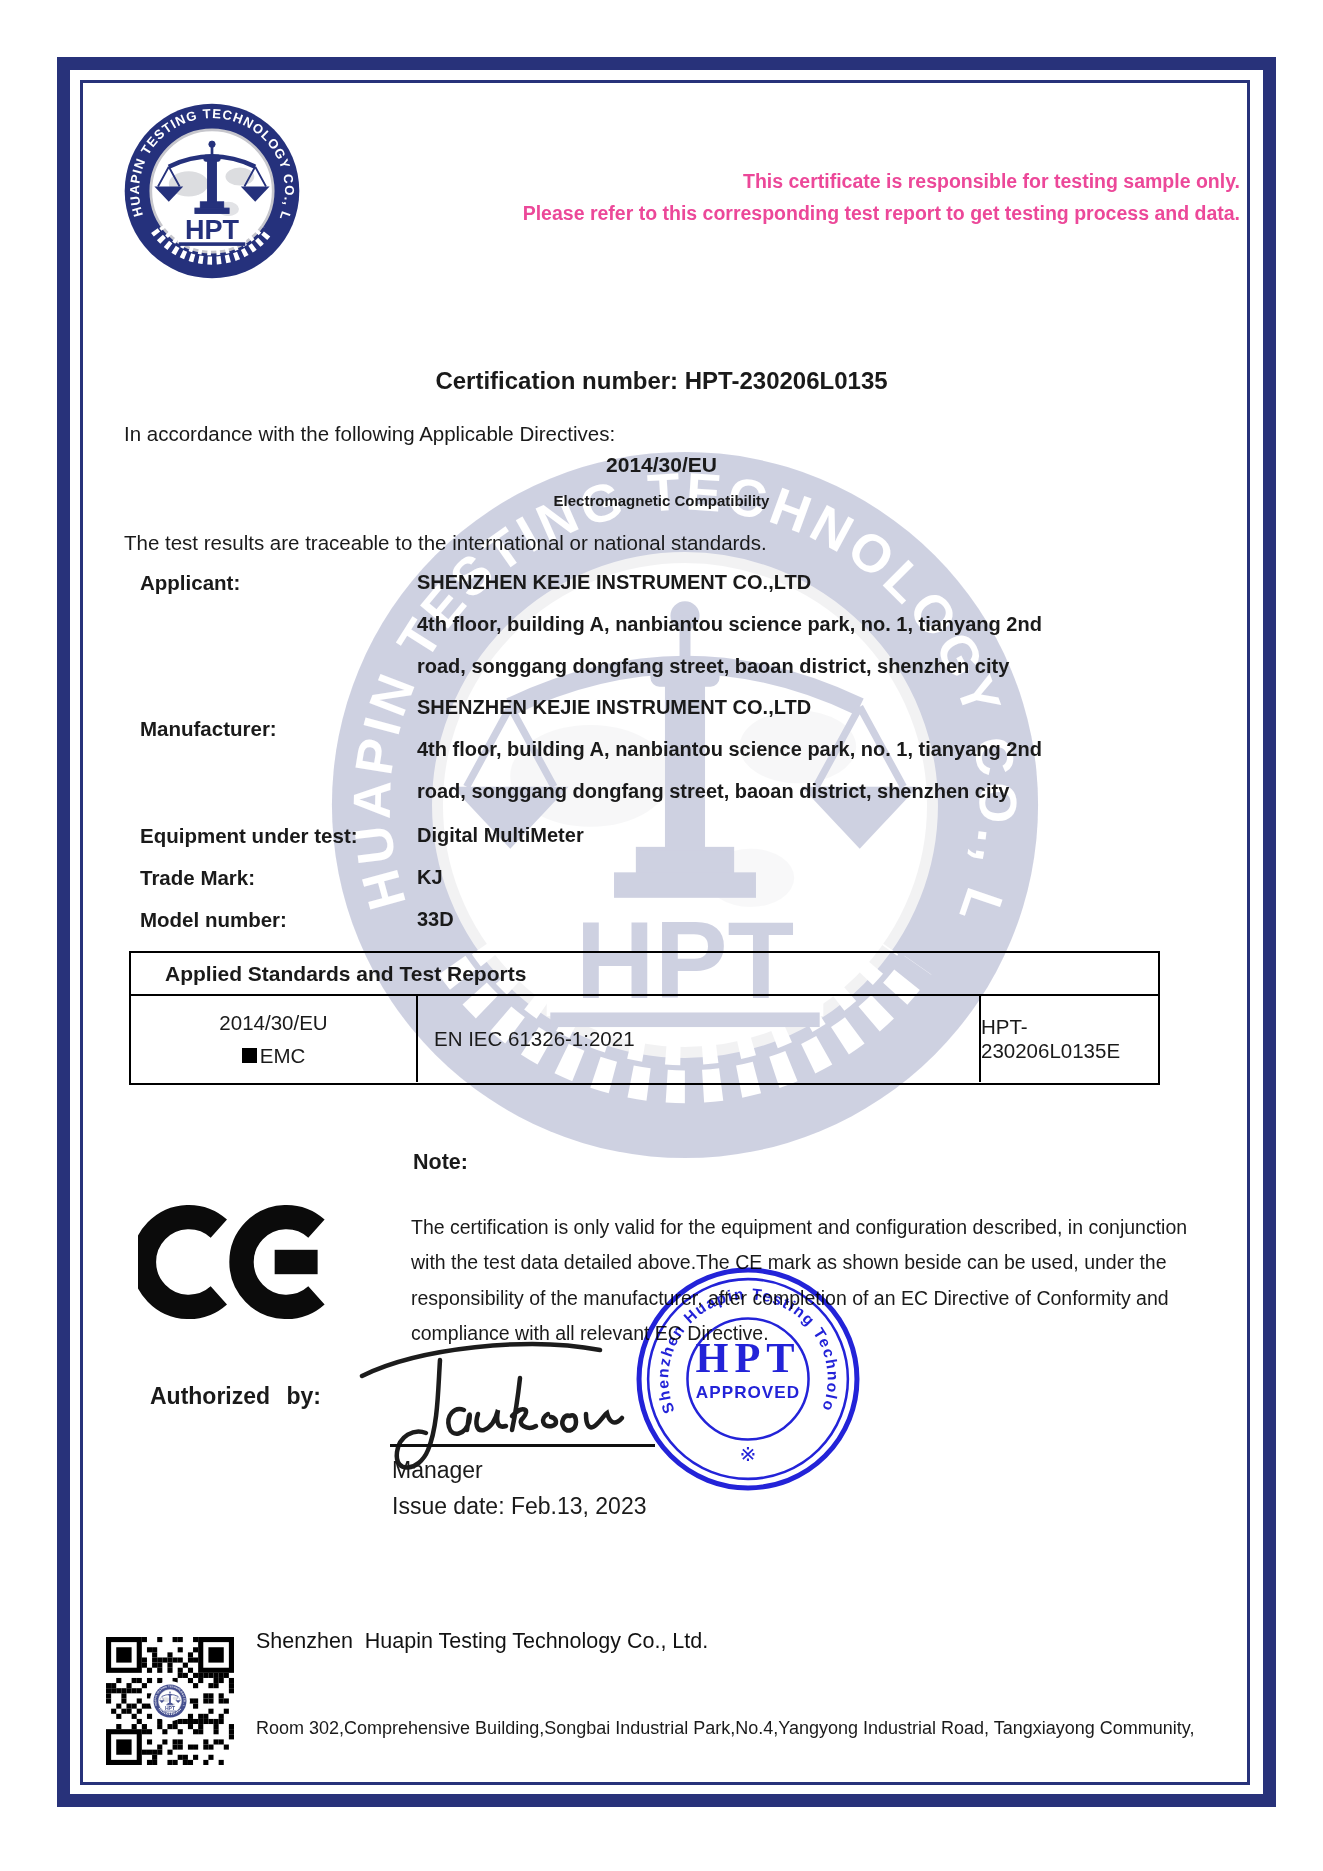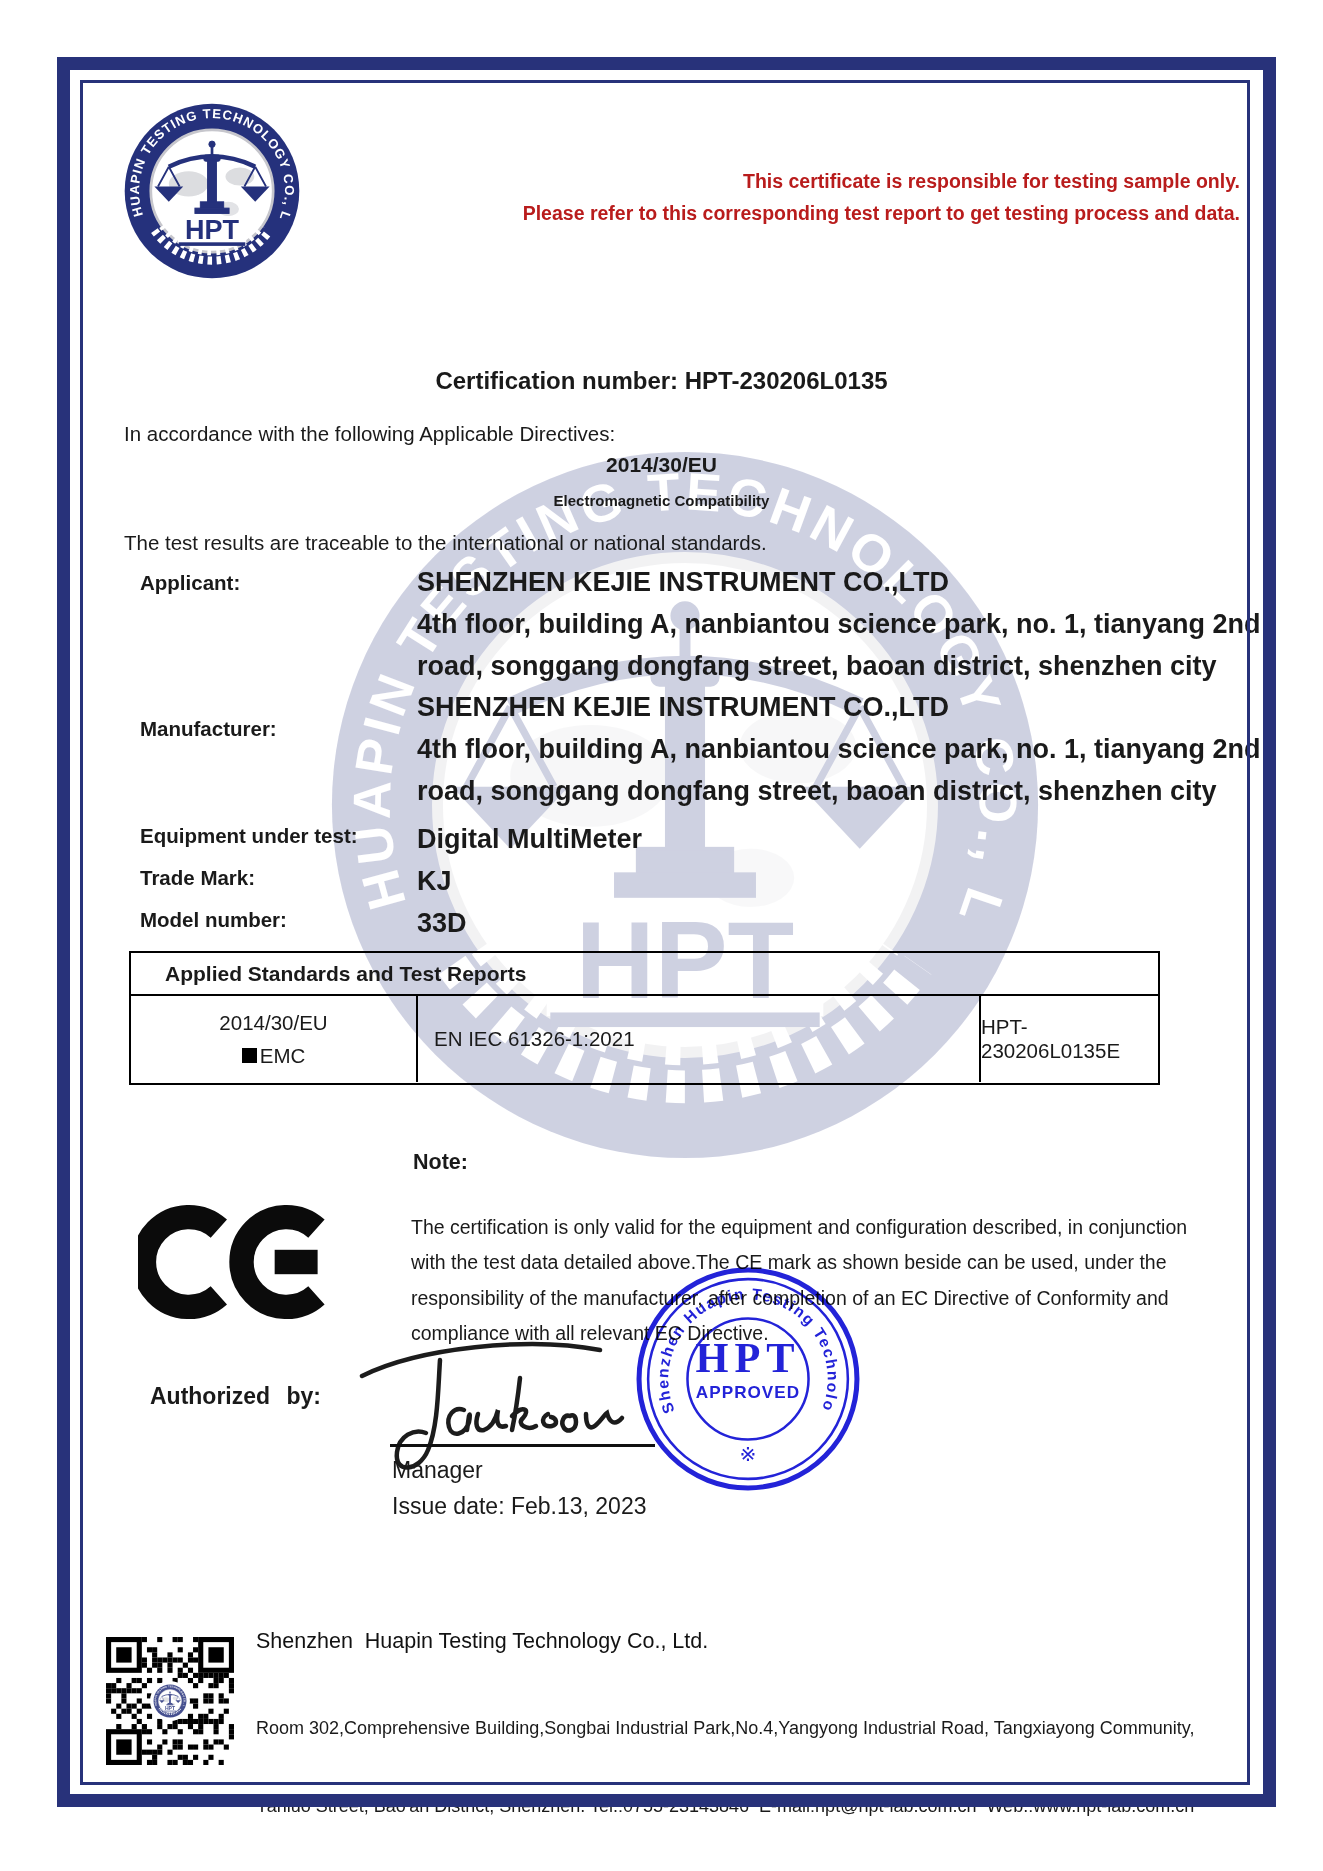--- a/index.html
+++ b/index.html
@@ -8,35 +8,35 @@
   
   .border-outer{position:absolute;left:57px;top:57px;right:47px;bottom:64px;
                 border:13px solid #28327a;z-index:4;pointer-events:none;}
   .border-inner{position:absolute;left:80px;top:80px;right:73px;bottom:86px;
                 border:3px solid #28327a;z-index:4;pointer-events:none;}
   
   .watermark{position:absolute;left:321px;top:441px;width:728px;height:728px;opacity:.22;z-index:0;}
   
   .logo{position:absolute;left:122px;top:101px;width:180px;height:180px;z-index:2;}
   .header-note{position:absolute;top:165px;right:83px;text-align:right;
-               font-size:19.5px;font-weight:700;line-height:32px;color:#b91c1c;z-index:2;}
+               font-size:19.5px;font-weight:700;line-height:32px;color:#ec4899;z-index:2;}
   .title{position:absolute;top:286px;left:0;width:100%;text-align:center;
          font-size:48px;font-weight:700;color:#000;z-index:2;letter-spacing:-.5px;}
   .cert-number{position:absolute;top:367px;left:0;width:100%;text-align:center;
                font-size:24px;font-weight:700;z-index:2;}
   
   .intro-line{position:absolute;left:124px;top:422px;font-size:20.5px;z-index:2;}
   .directive-code{position:absolute;top:453px;left:0;width:100%;text-align:center;
                   font-size:21px;font-weight:700;z-index:2;}
   .directive-name{position:absolute;top:492px;left:0;width:100%;text-align:center;
                   font-size:15px;font-weight:700;z-index:2;}
   .traceability{position:absolute;left:124px;top:531px;font-size:20.5px;z-index:2;}
   
   .field-label{position:absolute;left:140px;font-size:20.5px;font-weight:700;z-index:2;}
-  .field-value{position:absolute;left:417px;font-size:27px;font-weight:700;z-index:2;}
+  .field-value{position:absolute;left:417px;font-size:20px;font-weight:700;z-index:2;}
   .field-multi div{line-height:42px;}
   
   .standards-table{position:absolute;left:129px;top:951px;width:1031px;height:134px;
                    border:2.5px solid #000;z-index:2;box-sizing:border-box;background:transparent;}
   .table-title-row{height:43px;border-bottom:2px solid #000;display:flex;align-items:center;
                    padding-left:34px;font-weight:700;font-size:21px;box-sizing:border-box;}
   .table-body{display:flex;height:86px;}
   .col-directive{width:287px;border-right:2px solid #000;display:flex;flex-direction:column;
                  justify-content:center;align-items:center;font-size:20.5px;gap:9px;box-sizing:border-box;}
   .col-standard{width:563px;border-right:2px solid #000;display:flex;align-items:center;
@@ -391,18 +391,17 @@
   <div class="qr-logo-wrap">
     <svg viewBox="0 0 200 200">
       <use href="#hpt-logo" width="200" height="200"></use>
     </svg>
   </div>
 
   <div class="footer-text">
     <div class="footer-company">Shenzhen  Huapin Testing Technology Co., Ltd.</div>
     <div class="footer-addr">
       <div>Room 302,Comprehensive Building,Songbai Industrial Park,No.4,Yangyong Industrial Road, Tangxiayong Community,</div>
-      <div>Yanluo Street, Bao'an District, Shenzhen. Tel.:0755-23143846  E-mail:hpt@hpt-lab.com.cn  Web.:www.hpt-lab.com.cn</div>
     </div>
 
   </div>
 
 </div>
 
 </body></html>

